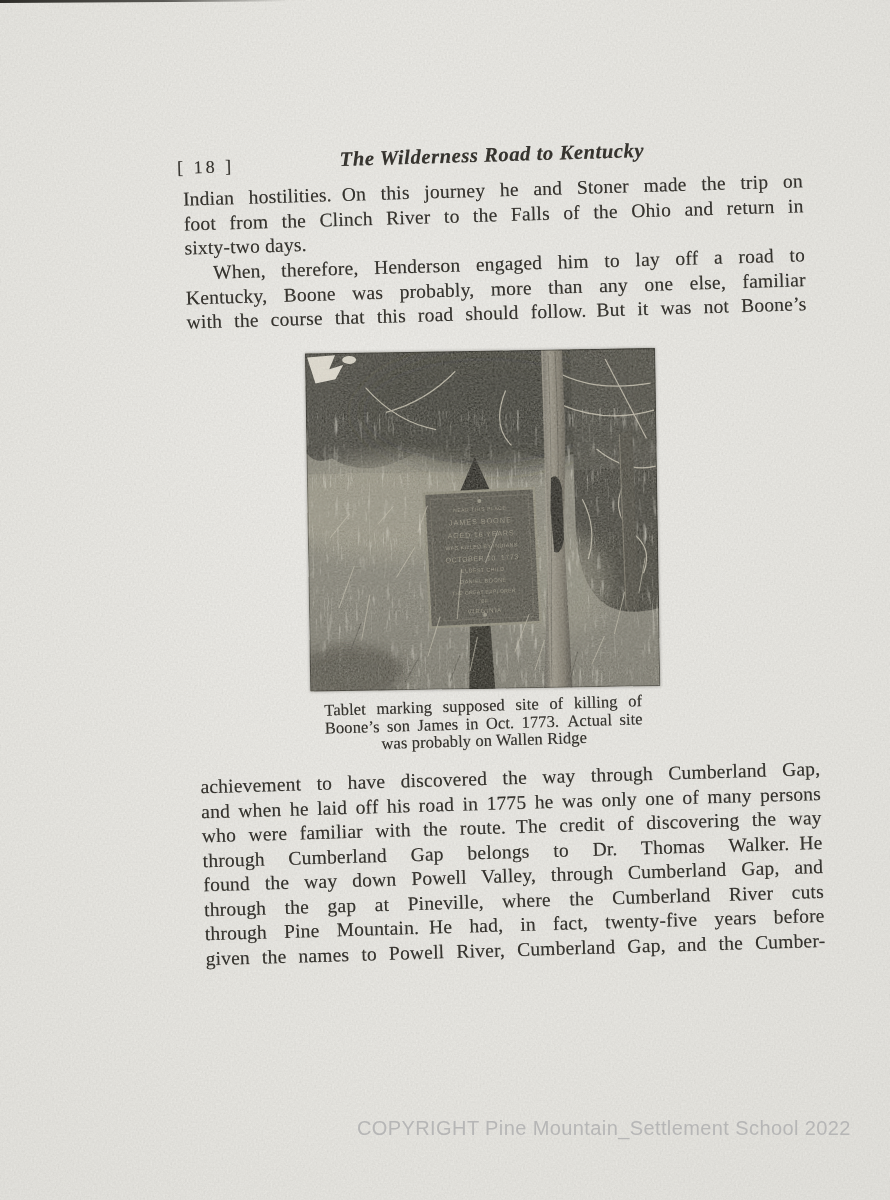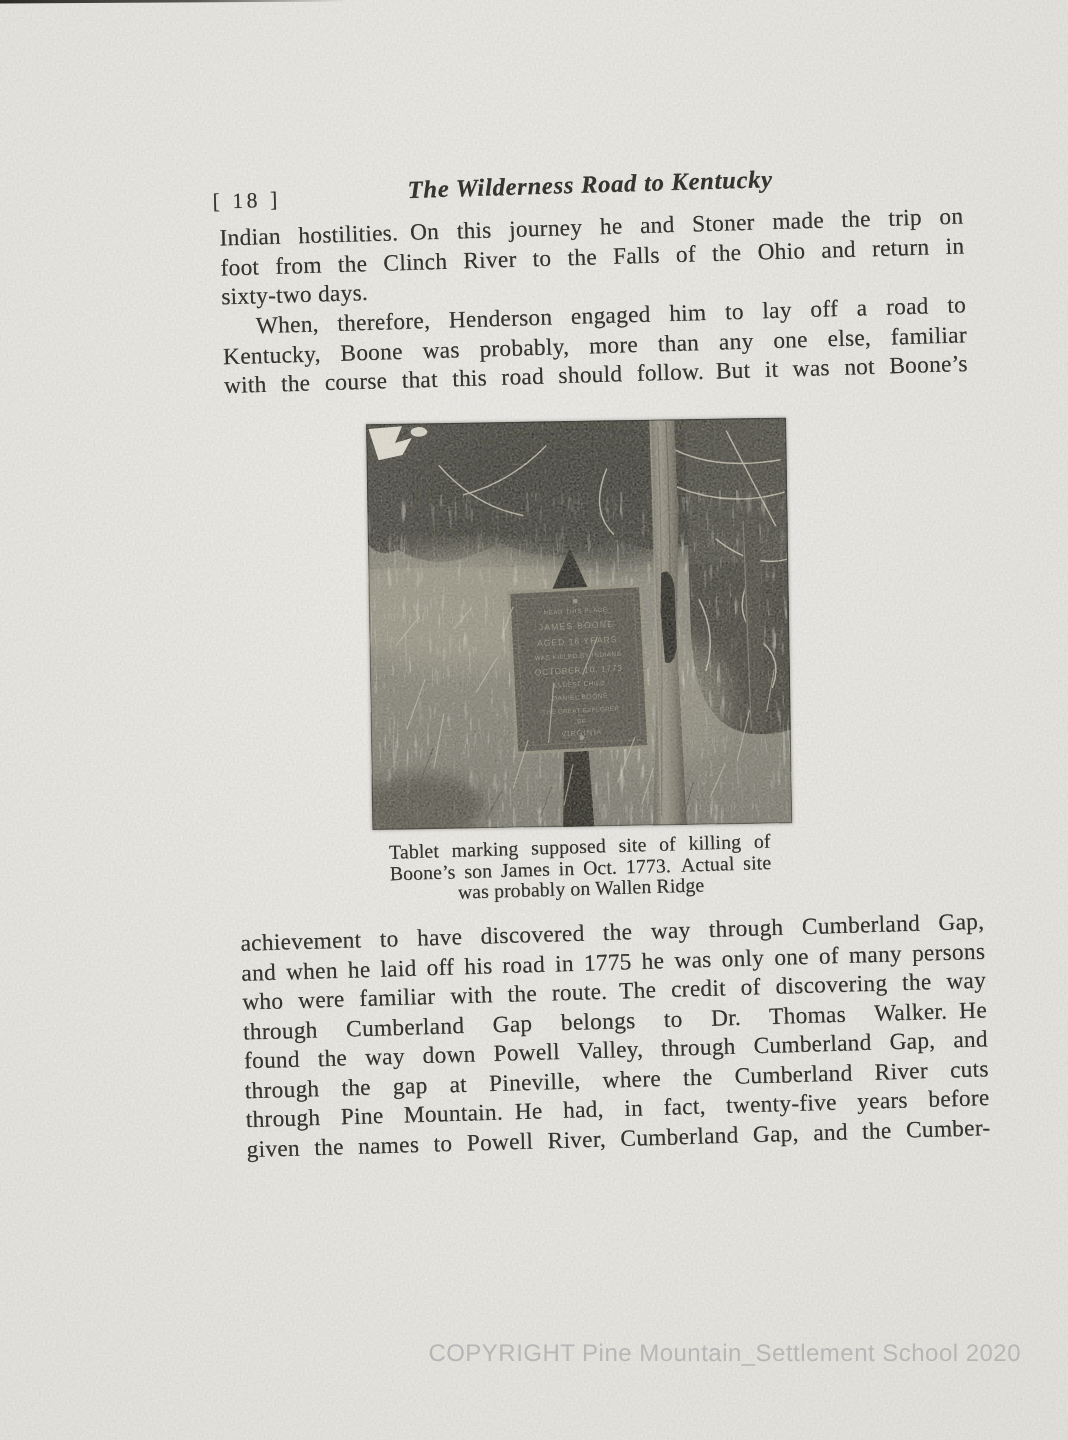--- a/index.html
+++ b/index.html
@@ -233,15 +233,15 @@
   </div>
 
   <svg class="paper-noise" width="890" height="1200" xmlns="http://www.w3.org/2000/svg">
     <filter id="paperF" x="0%" y="0%" width="100%" height="100%">
       <feTurbulence type="fractalNoise" baseFrequency="0.55" numOctaves="2" seed="5"></feTurbulence>
       <feColorMatrix type="matrix" values="0 0 0 0 0.35  0 0 0 0 0.34  0 0 0 0 0.32  0.28 0.28 0.28 0 -0.22"></feColorMatrix>
     </filter>
     <rect width="890" height="1200" filter="url(#paperF)"></rect>
   </svg>
 
-  <div class="watermark">COPYRIGHT Pine Mountain_Settlement School 2020</div>
+  <div class="watermark">COPYRIGHT Pine Mountain_Settlement School 2022</div>
 
 </div>
 
 </body></html>

